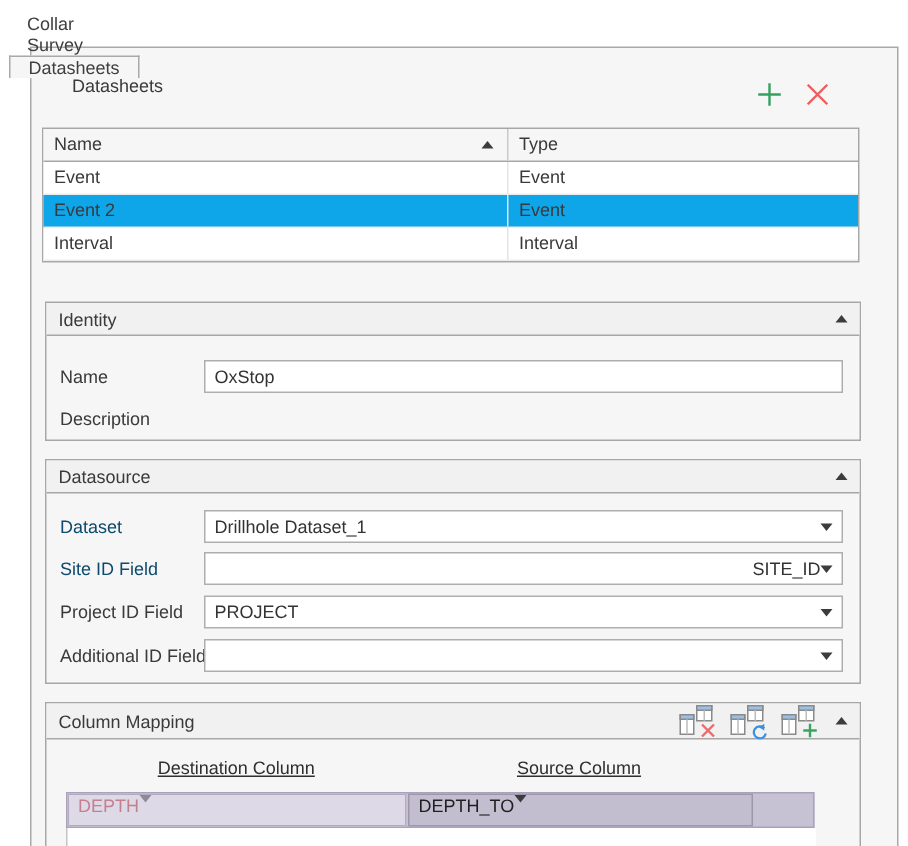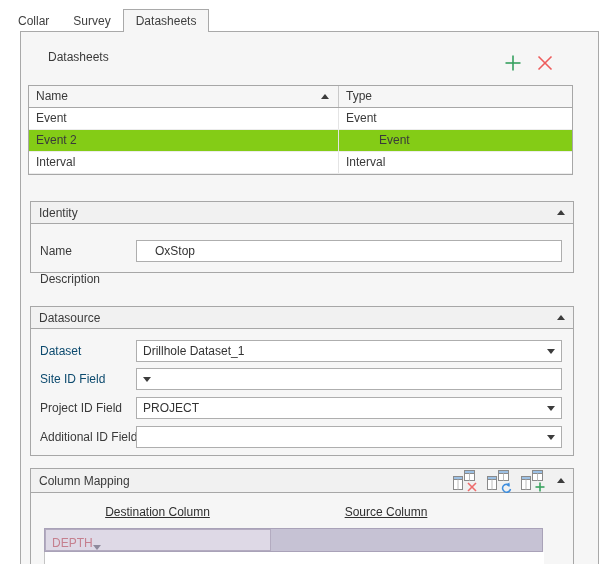--- a/index.html
+++ b/index.html
@@ -2,72 +2,72 @@
 <html><head>
 <meta charset="utf-8">
 <style>
   html,body{margin:0;padding:0;}
   body{
     width:605px;height:564px;position:relative;overflow:hidden;
     background:#ffffff;color:#3a3a3a;
     font-family:"Liberation Sans","DejaVu Sans",sans-serif;font-size:12px;
   }
   
-  .tabbar{position:absolute;left:6px;top:9px;height:23px;display:flex;z-index:5;}
+  .tabbar{position:absolute;left:6px;top:9px;height:23px;display:flex;z-index:5;flex-direction:column;}
   .tab{padding:0 12px;display:flex;align-items:center;color:#3f3f3f;cursor:default;}
   .tab.active{background:#f6f6f6;border:1px solid #a9a9a9;border-bottom:none;height:23px;box-sizing:border-box;}
   
   .panel{position:absolute;left:20px;top:31px;width:579px;height:560px;
     border:1px solid #a9a9a9;background:#f6f6f6;box-sizing:border-box;}
   .ds-label{position:absolute;left:27px;top:18px;}
   .icon-btn{position:absolute;cursor:pointer;}
   #add-ds{left:482px;top:21px;}
   #del-ds{left:514px;top:21px;}
   
   .ds-table{position:absolute;left:7px;top:53px;width:545px;border:1px solid #a7a7a7;background:#fff;box-sizing:border-box;}
   .tr{display:flex;height:21px;line-height:21px;}
   .thead{background:#f6f6f6;border-bottom:1px solid #a7a7a7;height:21px;}
   .td,.th{padding:0 7px;box-sizing:border-box;overflow:hidden;white-space:nowrap;}
   .c-name{width:310px;border-right:1px solid #c9c9c9;display:flex;align-items:center;justify-content:space-between;}
   .c-name2{width:310px;border-right:1px solid #e4e4e4;}
   .c-type{flex:1;}
   .tbody .tr{border-bottom:1px solid #ececec;background:#fff;}
-  .tbody .tr.selected{background:#84cc16;gap:33px;}
+  .tbody .tr.selected{background:#0ea5e9;}
   .sort-asc{width:0;height:0;border-left:4px solid transparent;border-right:4px solid transparent;border-bottom:5px solid #3c3c3c;margin-right:2px;}
   
   .gbox{position:absolute;left:9px;width:544px;border:1px solid #a7a7a7;background:#f6f6f6;box-sizing:border-box;}
   .gb-header{height:22px;background:#f1f1f1;border-bottom:1px solid #a7a7a7;display:flex;align-items:center;padding:0 8px;box-sizing:border-box;}
   .gb-title{flex:1;color:#3a3a3a;}
   .collapse{width:0;height:0;border-left:4px solid transparent;border-right:4px solid transparent;border-bottom:5px solid #3c3c3c;margin-left:6px;}
   .gb-body{position:relative;}
   .frow{position:absolute;left:0;right:0;height:22px;display:flex;align-items:center;}
   .flabel{position:absolute;left:9px;color:#3a3a3a;}
   .flabel.req{color:#0c4a6e;}
   .tinput{position:absolute;left:105px;width:426px;height:22px;box-sizing:border-box;
-    border:1px solid #aeaeae;background:#fff;padding:0 18px;font:inherit;color:#333;outline:none;}
+    border:1px solid #aeaeae;background:#fff;padding:0 6px;font:inherit;color:#333;outline:none;}
   .tinput.focused{border:1px solid #504d80;}
   .combo{position:absolute;left:105px;width:426px;height:22px;box-sizing:border-box;
     border:1px solid #aeaeae;background:#fff;display:flex;align-items:center;padding:0 6px;color:#333;cursor:pointer;}
   .combo .ctext{flex:1;overflow:hidden;white-space:nowrap;}
   .arrow-dn{width:0;height:0;border-left:4px solid transparent;border-right:4px solid transparent;border-top:5px solid #3c3c3c;}
   
-  #gb-identity{top:169px;height:72px;}
+  #gb-identity{top:169px;height:93px;}
   #gb-datasource{top:274px;height:150px;}
   #gb-mapping{top:436px;height:128px;border-bottom:none;}
   #gb-mapping .gb-header{height:24px;}
   .mini-toolbar{display:flex;align-items:center;gap:7px;margin-right:4px;}
   .mini-toolbar svg{cursor:pointer;}
   
   .map-heads{position:absolute;top:12px;left:13px;width:499px;display:flex;}
   .map-heads .mh{text-align:center;color:#2f2f2f;text-decoration:underline;}
   .mh-dest{width:227px;}
   .mh-src{width:230px;}
   .map-row{position:absolute;top:35px;left:13px;width:499px;height:24px;background:#c6c2d4;
     border:1px solid #a9a2b8;box-sizing:border-box;display:flex;align-items:center;}
-  .map-combo{height:22px;box-sizing:border-box;display:flex;align-items:flex-end;padding:0 6px;cursor:pointer;}
+  .map-combo{height:22px;box-sizing:border-box;display:flex;align-items:flex-start;padding:0 6px;cursor:pointer;}
   .map-combo.dest{width:226px;background:#ded9e6;border:1px solid #b3abc0;color:#c5808f;}
   .map-combo.src{width:230px;background:#c2bed0;border:1px solid #9d97ae;color:#1f1f1f;margin-left:1px;}
   .arrow-dis{width:0;height:0;border-left:4px solid transparent;border-right:4px solid transparent;border-top:5px solid #8e8a9c;}
   .map-below{position:absolute;top:59px;left:13px;width:499px;height:70px;background:#fff;border-left:1px solid #c4c4c4;}
 </style>
 </head>
 <body>
 
 <div class="tabbar">
   <div class="tab">Collar</div>
@@ -137,20 +137,21 @@
       <div class="frow" style="top:11px;">
         <span class="flabel req">Dataset</span>
         <div class="combo">
           <span class="ctext">Drillhole Dataset_1</span>
           <span class="arrow-dn"></span>
         </div>
       </div>
       <div class="frow" style="top:39px;text-align:right;">
         <span class="flabel req">Site ID Field</span>
         <div class="combo">
+          <span class="ctext">SITE_ID</span>
           <span class="arrow-dn"></span>
         </div>
       </div>
       <div class="frow" style="top:68px;">
         <span class="flabel">Project ID Field</span>
         <div class="combo">
           <span class="ctext">PROJECT</span>
           <span class="arrow-dn"></span>
         </div>
       </div>
@@ -204,18 +205,22 @@
     <div class="gb-body">
       <div class="map-heads">
         <div class="mh mh-dest">Destination Column</div>
         <div class="mh mh-src">Source Column</div>
       </div>
       <div class="map-row">
         <div class="map-combo dest">
           <span class="ctext">DEPTH</span>
           <span class="arrow-dis"></span>
         </div>
+        <div class="map-combo src">
+          <span class="ctext">DEPTH_TO</span>
+          <span class="arrow-dn"></span>
+        </div>
       </div>
       <div class="map-below"></div>
     </div>
   </div>
 
 </div>
 
 </body></html>

